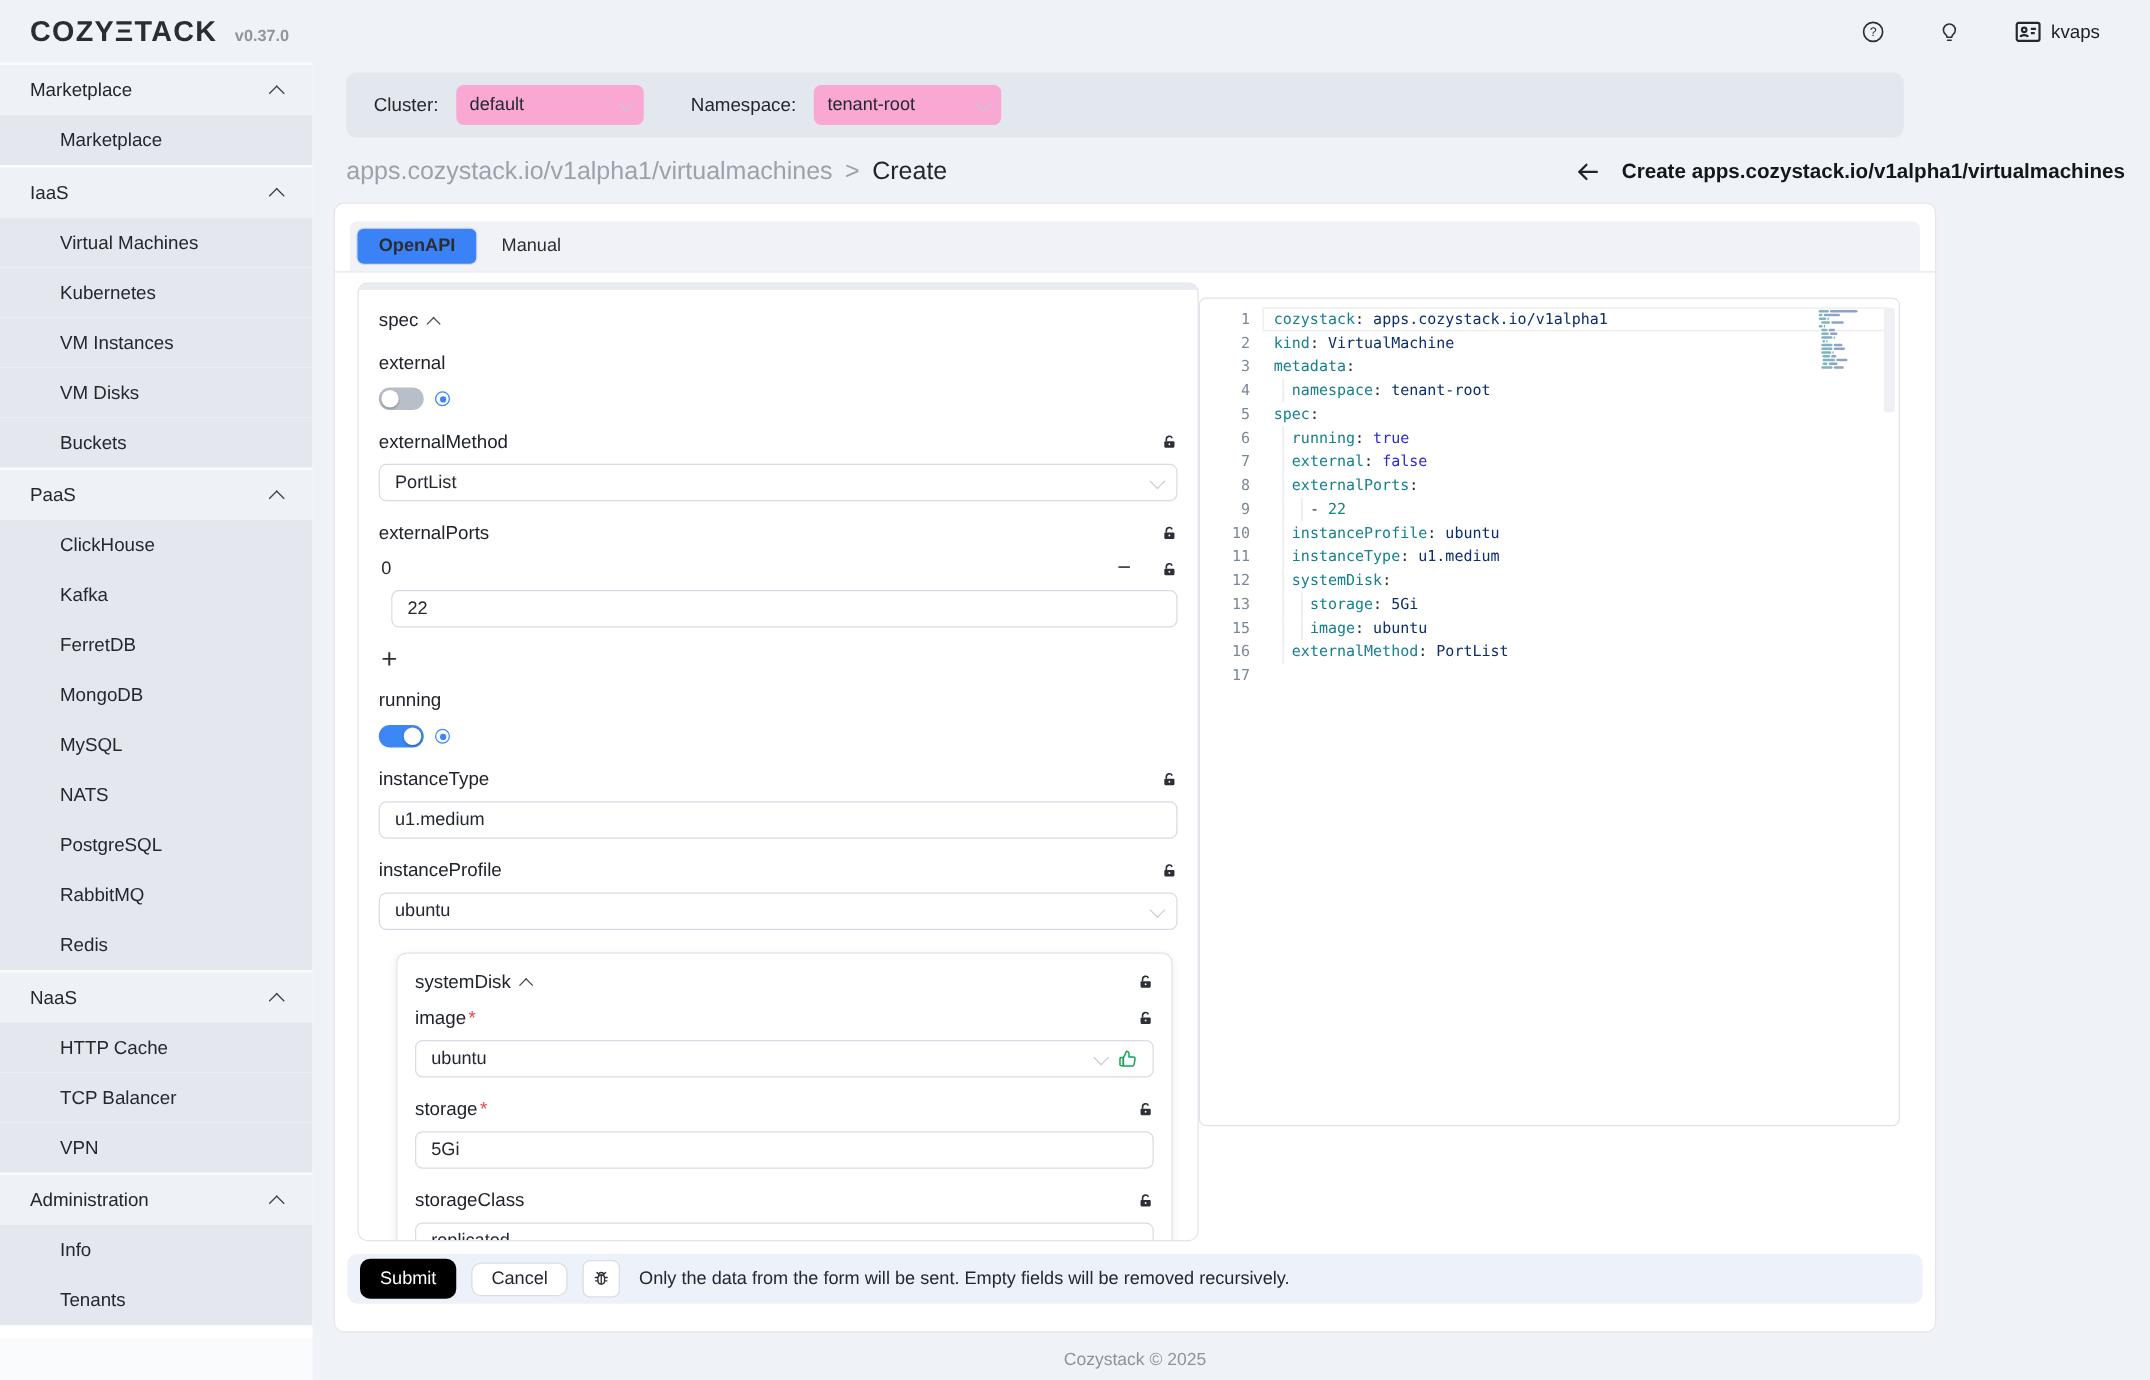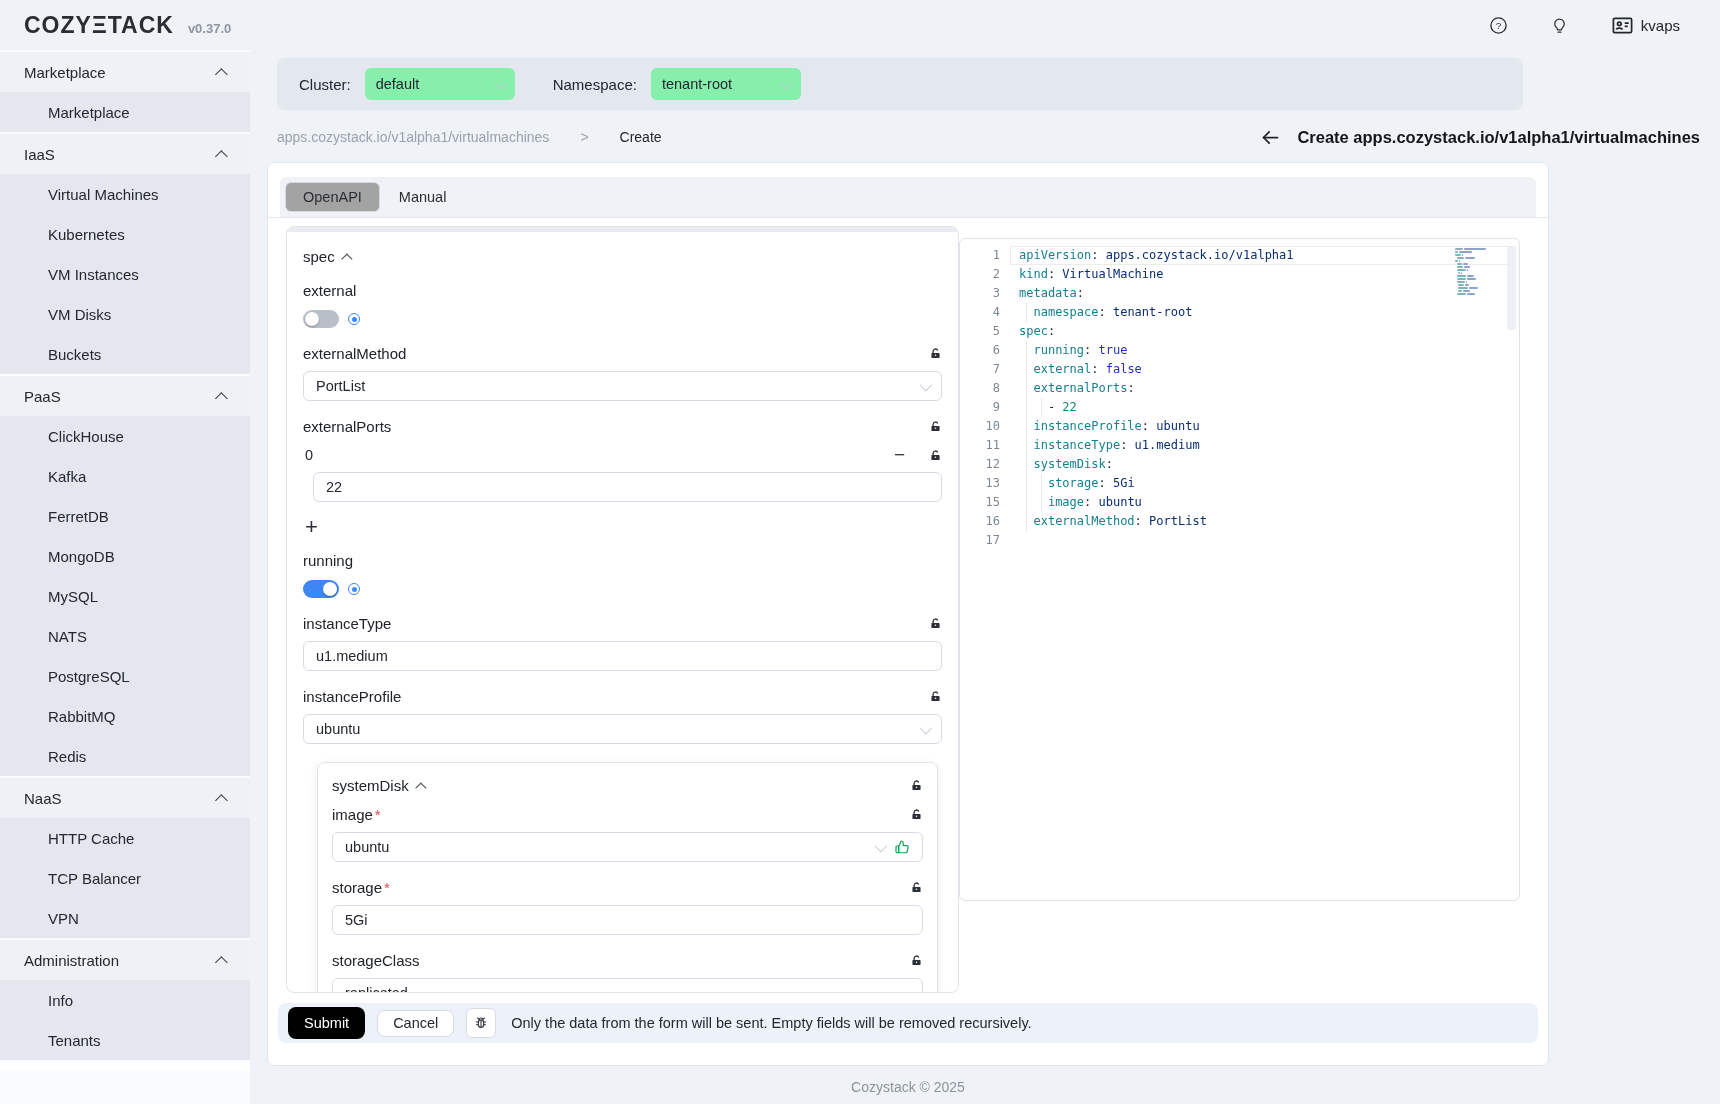--- a/index.html
+++ b/index.html
@@ -26,41 +26,41 @@
   .chev-up { width:9px; height:9px; border-left:1.8px solid #3c4046; border-top:1.8px solid #3c4046; transform:rotate(45deg) translateY(3px); }
   .sb-end { height:9px; margin-top:2px; background:#ffffff; }
 
   
   .main { flex:1; padding:0 20px 0 17px; }
 
   .cluster-bar { margin:8px 0 0 10px; width:1246px; height:52px; background:#e3e7ee; border-radius:8px;
                  display:flex; align-items:center; padding-left:22px; font-size:15px; }
   .cbar-label { color:#23272d; margin-right:14px; }
   .cbar-label.second { margin-left:38px; }
-  .sel { width:150px; height:32px; background:#86efac; border-radius:6px; display:flex; align-items:center;
+  .sel { width:150px; height:32px; background:#f9a8d4; border-radius:6px; display:flex; align-items:center;
          justify-content:space-between; padding:0 11px; font-size:14.5px; color:#23272e; cursor:pointer; }
   .chev-down { width:9px; height:9px; border-right:1.6px solid #c5cbd5; border-bottom:1.6px solid #c5cbd5;
                transform:rotate(45deg) translateY(-2px); flex:0 0 auto; }
 
   .crumb-row { margin:12px 0 0 10px; height:30px; display:flex; align-items:center; justify-content:space-between; }
-  .breadcrumb { font-size:14px; display:flex; align-items:center;gap:21px; }
+  .breadcrumb { font-size:20px; display:flex; align-items:center; }
   .crumb-muted { color:#9ba2ac; cursor:pointer; }
   .crumb-sep { color:#9ba2ac; margin:0 10px; }
   .crumb-current { color:#23272d; }
   .title-wrap { display:flex; align-items:center; gap:16px; }
   .page-title { font-size:16.5px; font-weight:bold; color:#14171a; margin:0; }
   .back-ico { display:flex; align-items:center; cursor:pointer; }
 
   
   .card { margin-top:10px; width:1282px; background:#fff; border:1px solid #e3e6ec; border-radius:8px;
           padding:14px 0 22px 0; }
   .tabs-wrap { padding:0 12px; border-bottom:1px solid #e3e6ec; }
   .tabs { height:40px; background:#f0f2f7; border-radius:6px 6px 0 0; display:flex; align-items:center; padding:0 5px; gap:2px; }
   .tab { height:30px; display:flex; align-items:center; padding:0 17px; font-size:14.5px; color:#2a2e34; cursor:pointer; }
-  .tab.active { background:#a3a3a3; border:1px solid #d8dce2; border-radius:6px; }
+  .tab.active { background:#3b82f6; border:1px solid #d8dce2; border-radius:6px;font-weight:bold; }
 
   .content { display:flex; align-items:flex-start; padding:8px 28px 0 18px; }
 
   
   .form-panel { width:673px; height:767px; border:1px solid #dfe3ea; border-radius:8px; background:#fff; overflow:hidden; }
   .scroll-strip { height:5px; background:#e9ecf1; }
   .form-inner { padding:10px 16px 0 16px; }
   .group-head { display:flex; align-items:center; margin:6px 0 2px; font-size:15px; cursor:pointer; }
   .group-head .caret-up { margin-left:10px; }
   .caret-up { width:8px; height:8px; border-left:1.6px solid #44484e; border-top:1.6px solid #44484e; transform:rotate(45deg) translateY(3px); }
@@ -418,21 +418,21 @@
             </div>
 
           </div>
         </div>
 
         <div class="editor-col">
           <div class="editor">
             <div id="code-lines">
                 <div class="cl cur">
                   <span class="ln">1</span>
-                  <span class="ct"><span></span><span class="tkey">apiVersion</span><span class="tk">: </span><span class="tval">apps.cozystack.io/v1alpha1</span></span>
+                  <span class="ct"><span></span><span class="tkey">cozystack</span><span class="tk">: </span><span class="tval">apps.cozystack.io/v1alpha1</span></span>
                 </div>
                 <div class="cl">
                   <span class="ln">2</span>
                   <span class="ct"><span></span><span class="tkey">kind</span><span class="tk">: </span><span class="tval">VirtualMachine</span></span>
                 </div>
                 <div class="cl">
                   <span class="ln">3</span>
                   <span class="ct"><span></span><span class="tkey">metadata</span><span class="tk">:</span></span>
                 </div>
                 <div class="cl">

